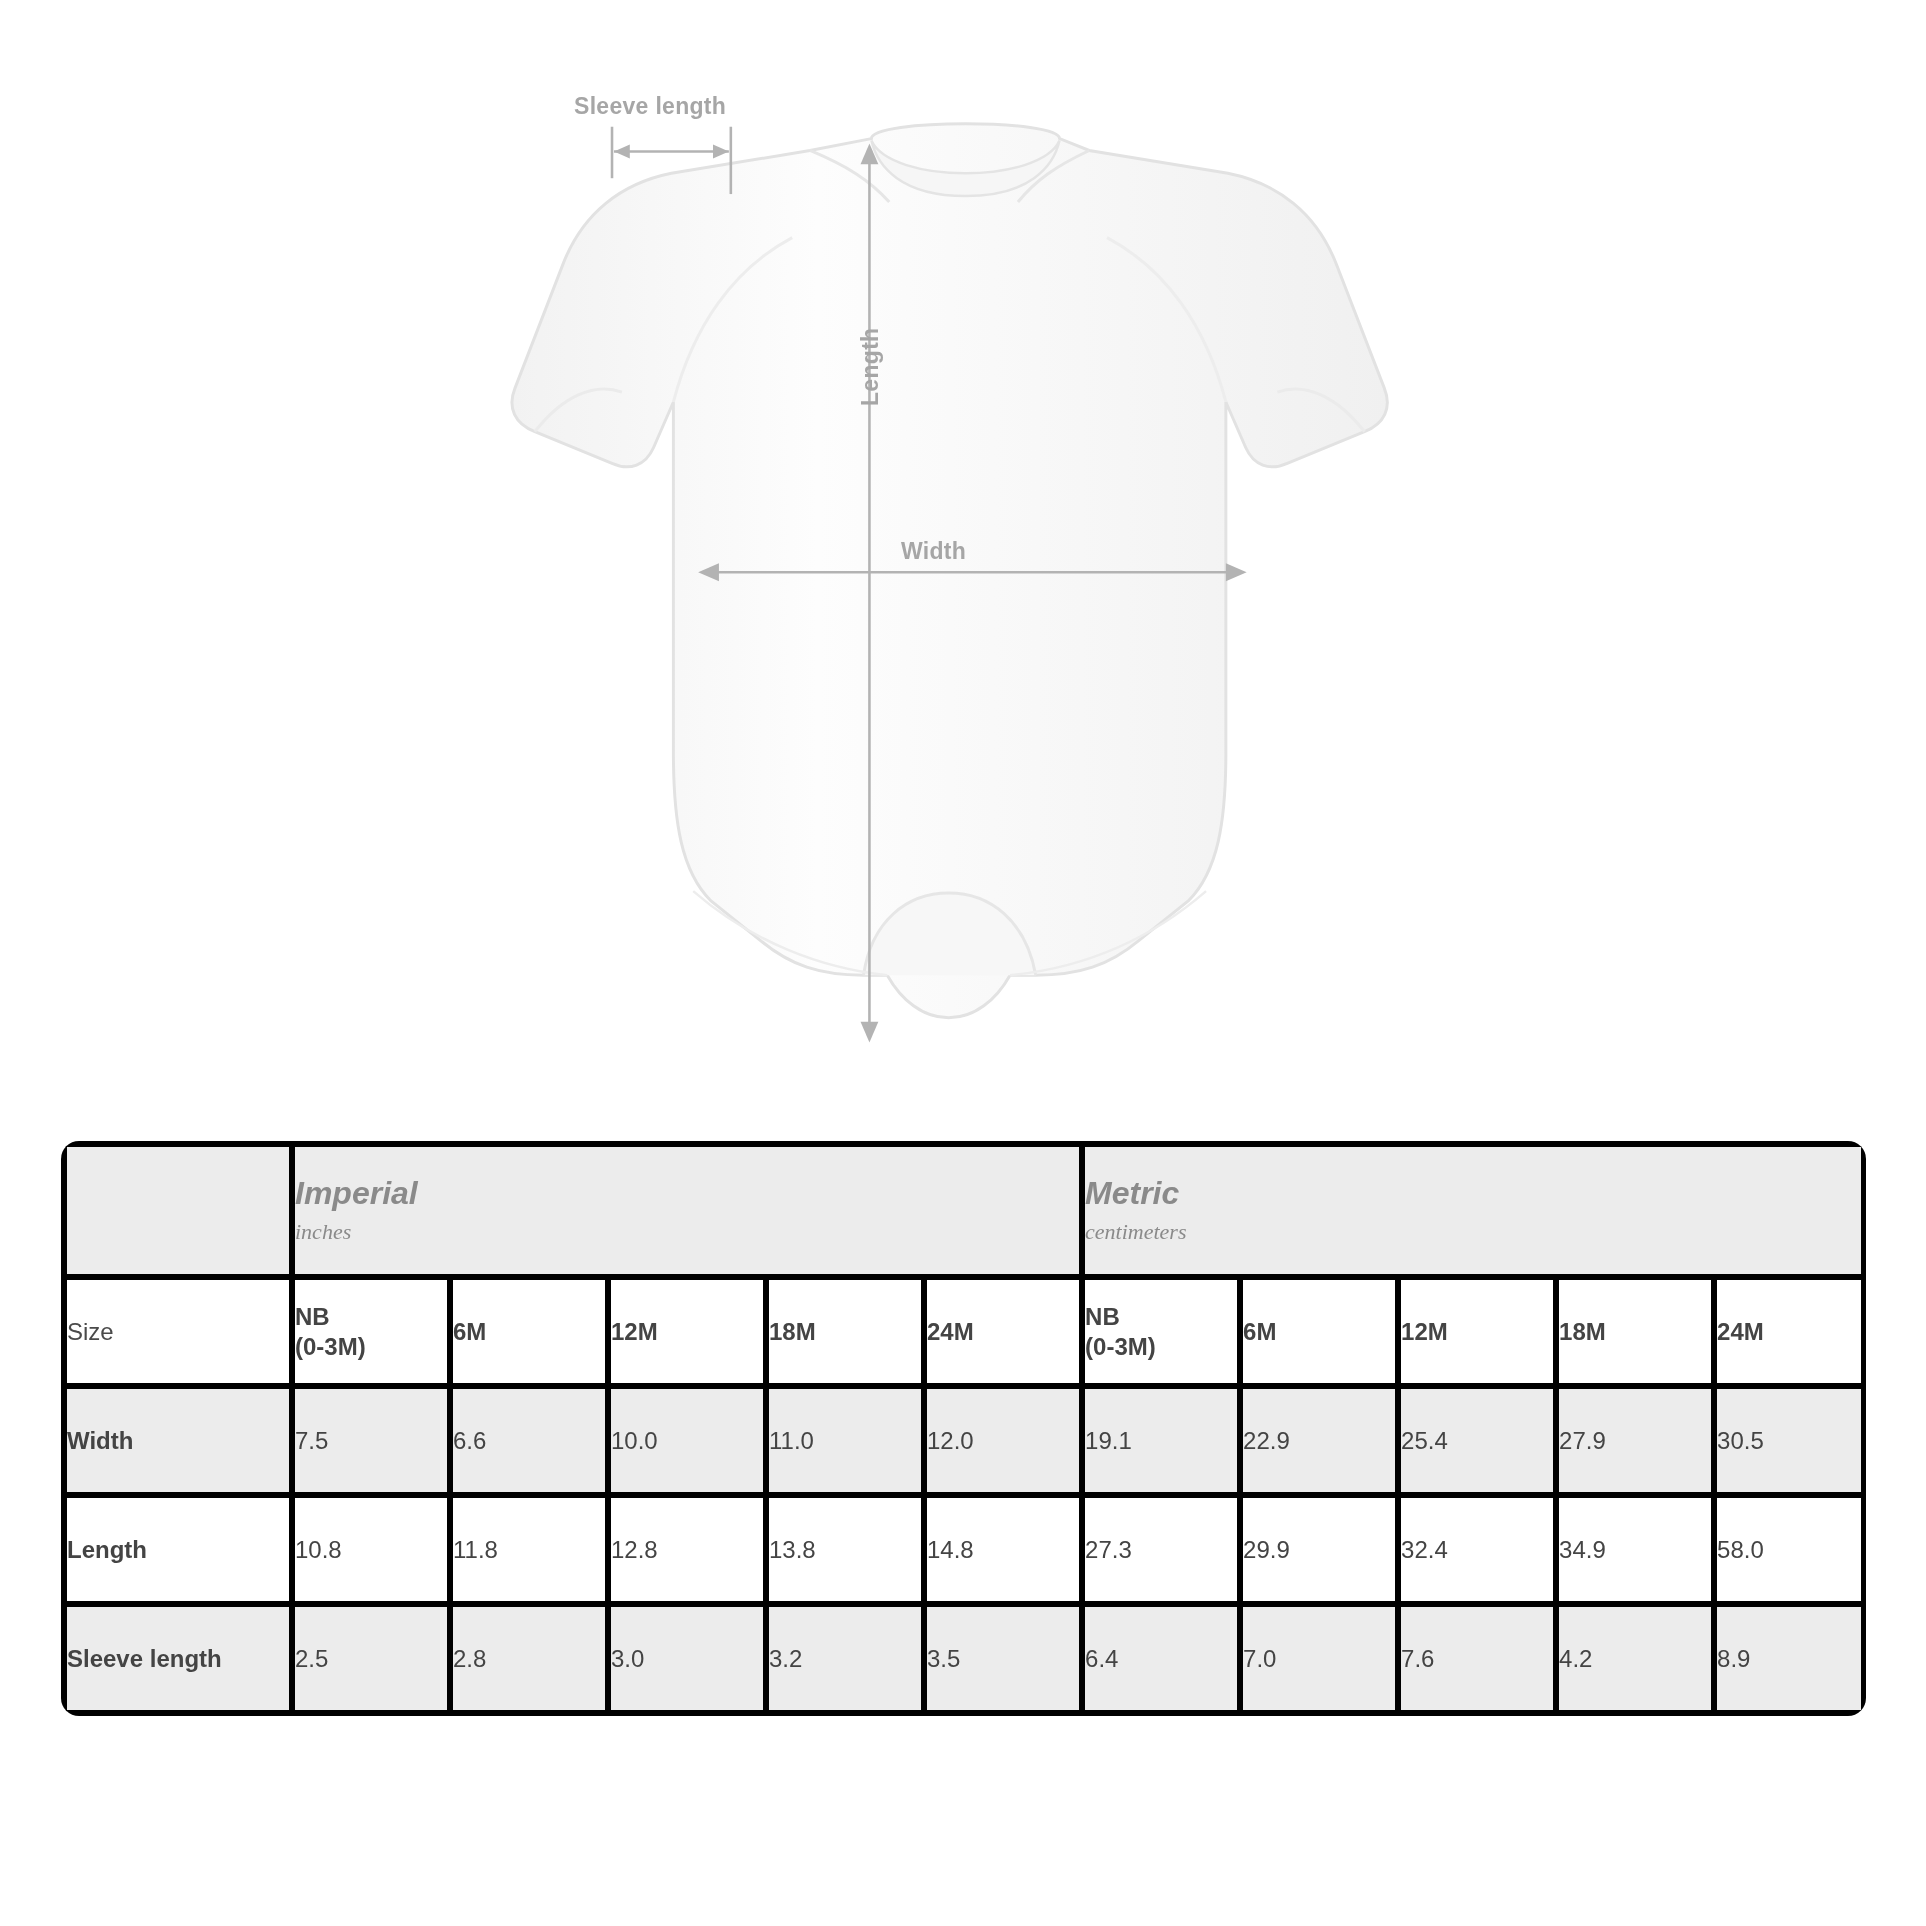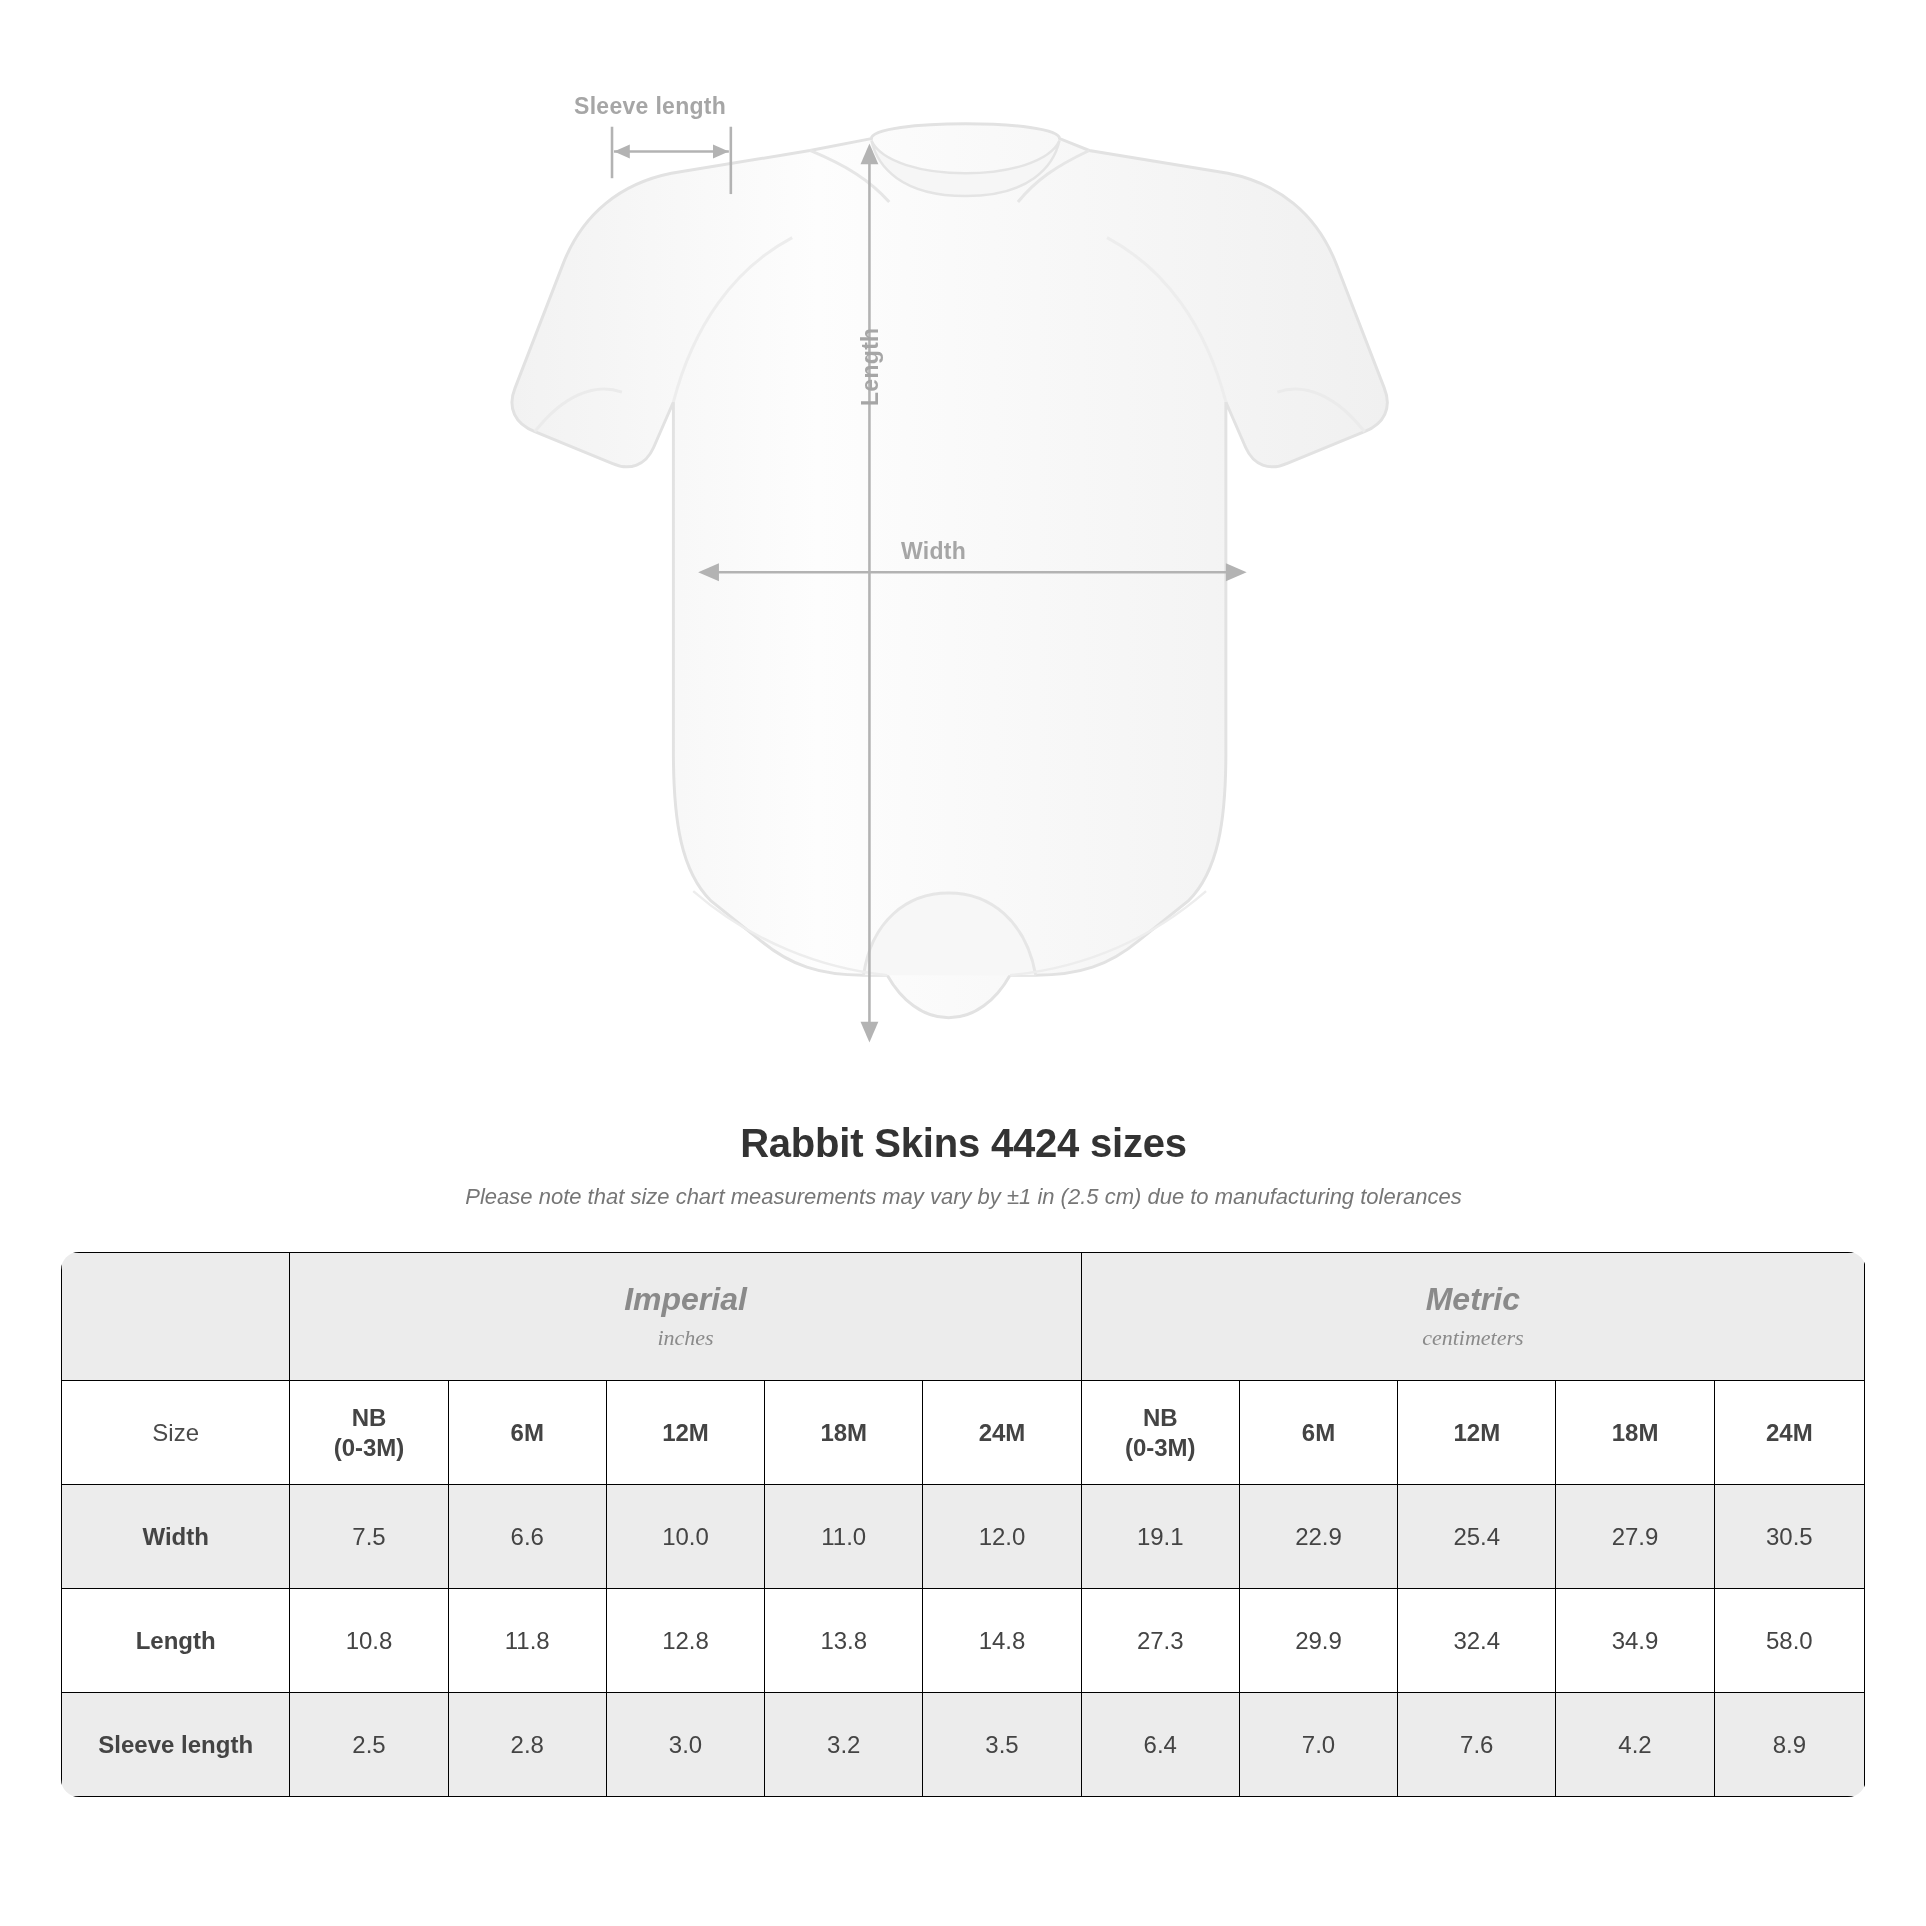--- a/index.html
+++ b/index.html
@@ -79,22 +79,22 @@
   .table-wrap {
     margin: 42px 61px 0 61px;
   }
   table.size-table {
     width: 1804px;
     border-collapse: collapse;
     table-layout: fixed;
   }
   table.size-table td,
   table.size-table th {
-    border: 1px solid #000000;
-    text-align: center;
+    border: 6px solid #000000;
+    text-align: left;
     vertical-align: middle;
     font-size: 24px;
     color: #444444;
     padding: 0;
   }
   .unit-head {
     background: #ececec;
     height: 127px;
   }
   .unit-head .unit-name {
@@ -233,24 +233,20 @@
         <path d="M705 578 L 726 569 L 726 587 Z" fill="#b3b3b3" stroke="none"></path>
         <path d="M1259 578 L 1238 569 L 1238 587 Z" fill="#b3b3b3" stroke="none"></path>
       </g>
     </svg>
 
     <div class="dim-label dim-sleeve">Sleeve length</div>
     <div class="dim-label dim-width">Width</div>
     <div class="dim-label dim-length">Length</div>
   </div>
 
-  <div class="title-block">
-    <div class="chart-title">Rabbit Skins 4424 sizes</div>
-    <div class="chart-note">Please note that size chart measurements may vary by ±1 in (2.5 cm) due to manufacturing tolerances</div>
-  </div>
 
   <div class="table-wrap">
     <table class="size-table">
       <colgroup>
         <col style="width:228px">
         <col style="width:158px">
           <col style="width:158px">
           <col style="width:158px">
           <col style="width:158px">
           <col style="width:158px">

